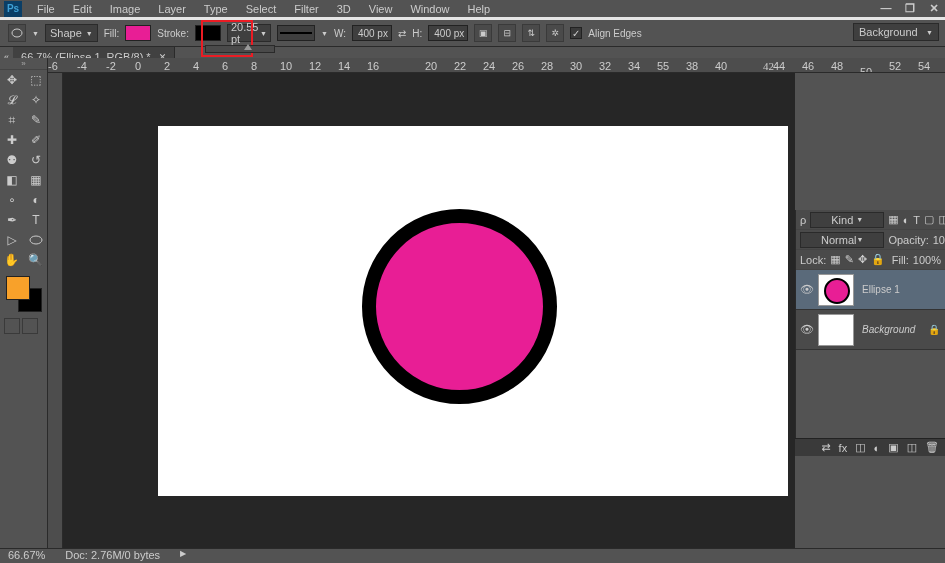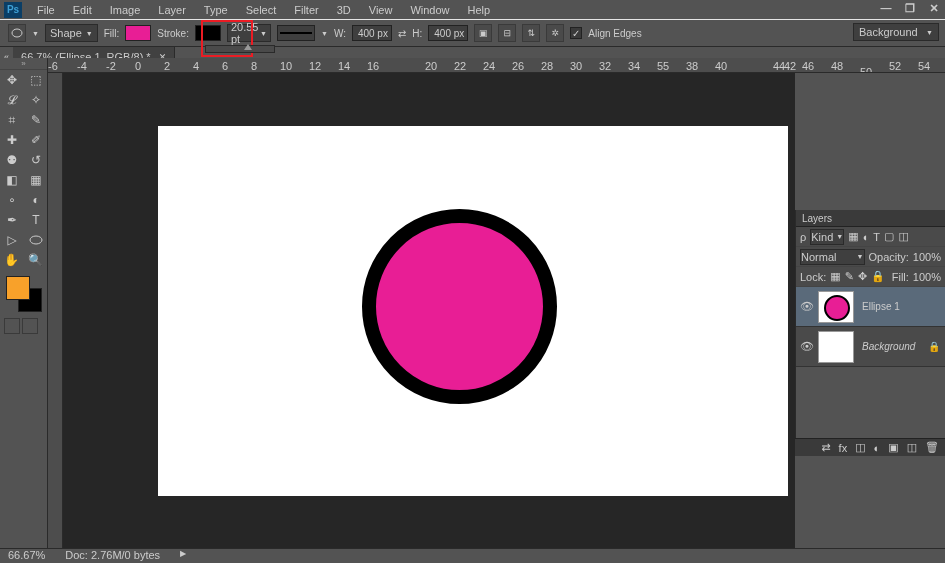--- a/index.html
+++ b/index.html
@@ -1,19 +1,19 @@
 <!DOCTYPE html>
 <html><head>
 <meta charset="utf-8">
 <style>
 * { margin: 0; padding: 0; box-sizing: border-box; font-family: "Segoe UI", Tahoma, sans-serif; font-size: 11px; color: #ccc; user-select: none; }
 body { background: #535353; width: 945px; height: 563px; overflow: hidden; position: relative; }
 
 
-.menubar { height: 20px; background: #535353; display: flex; align-items: center; padding-left: 4px; border-bottom: 1px solid #e5e5e5; }
+.menubar { height: 20px; background: #535353; display: flex; align-items: center; padding-left: 4px; border-bottom: 3px solid #e5e5e5; }
 .ps-logo { width: 18px; height: 16px; background: #0a3e66; color: #3ea0d6; display: flex; align-items: center; justify-content: center; font-weight: bold; font-size: 10px; margin-right: 6px; }
 .menubar .menu-item { padding: 0 9px; height: 20px; line-height: 20px; font-size: 11px; }
 .win-controls { position: absolute; right: 4px; top: 2px; display: flex; gap: 10px; color: #ccc; font-size: 14px; font-weight: bold; }
 .win-controls span { cursor: pointer; width: 14px; text-align: center; }
 
 
 .options-bar { height: 27px; background: #535353; display: flex; align-items: center; padding-left: 8px; gap: 6px; border-bottom: 1px solid #2a2a2a; position: relative; }
 .dropdown { background: #3f3f3f; border: 1px solid #2a2a2a; height: 18px; display: flex; align-items: center; padding: 0 4px; font-size: 10px; }
 .dropdown-arrow { margin-left: 4px; font-size: 7px; }
 .opt-label { font-size: 10px; color: #ccc; }
@@ -53,21 +53,21 @@
 
 
 .canvas-area { position: absolute; left: 63px; top: 73px; right: 150px; bottom: 15px; background: #262626; overflow: hidden; }
 .canvas { position: absolute; left: 95px; top: 53px; width: 630px; height: 370px; background: #fff; }
 .circle { position: absolute; left: 204px; top: 83px; width: 195px; height: 195px; border-radius: 50%; background: #e81e95; border: 14px solid #000; }
 
 
 .layers-panel { position: absolute; right: 0; top: 210px; width: 150px; bottom: 107px; background: #535353; border-left: 1px solid #2a2a2a; }
 .panel-tab { background: #3a3a3a; height: 17px; display: flex; align-items: center; padding: 0 6px; font-size: 10px; border-bottom: 1px solid #222; }
 .panel-row { height: 20px; display: flex; align-items: center; padding: 0 4px; gap: 4px; border-bottom: 1px solid #444; background: #4a4a4a; font-size: 10px; }
-.panel-row .dd { background: #3f3f3f; border: 1px solid #2a2a2a; height: 16px; padding: 0 0; display: flex; align-items: center; font-size: 10px; }
+.panel-row .dd { background: #3f3f3f; border: 1px solid #2a2a2a; height: 16px; padding: 0 20px; display: flex; align-items: center; font-size: 10px; }
 .layer-item { height: 40px; display: flex; align-items: center; border-bottom: 1px solid #333; padding: 0 4px; gap: 4px; }
 .layer-item.selected { background: #5a6a7a; }
 .layer-item.bg { background: #4a4a4a; }
 .vis-icon { width: 14px; font-size: 11px; text-align: center; }
 .thumb { width: 36px; height: 32px; background: #fff; border: 1px solid #999; position: relative; }
 .thumb .small-circle { position: absolute; left: 5px; top: 3px; width: 26px; height: 26px; border-radius: 50%; background: #e81e95; border: 2px solid #000; }
 .layer-name { font-size: 10px; margin-left: 4px; }
 .layer-lock { margin-left: auto; font-size: 10px; }
 .panel-footer { position: absolute; right: 0; bottom: 107px; width: 150px; height: 18px; background: #3a3a3a; border-top: 1px solid #222; display: flex; align-items: center; justify-content: flex-end; gap: 8px; padding: 0 6px; font-size: 10px; }
 
@@ -207,38 +207,37 @@
     <span style="left: 406px;">22</span>
     <span style="left: 435px;">24</span>
     <span style="left: 464px;">26</span>
     <span style="left: 493px;">28</span>
     <span style="left: 522px;">30</span>
     <span style="left: 551px;">32</span>
     <span style="left: 580px;">34</span>
     <span style="left: 609px;">55</span>
     <span style="left: 638px;">38</span>
     <span style="left: 667px;">40</span>
-    <span style="left: 736px;">42</span>
+    <span style="left: 715px; font-family: Liberation Serif, serif;">42</span>
     <span style="left: 725px;">44</span>
     <span style="left: 754px;">46</span>
     <span style="left: 783px;">48</span>
     <span style="left: 812px; margin-top: 6px;">50</span>
     <span style="left: 841px;">52</span>
     <span style="left: 870px;">54</span>
   </div>
 <div class="ruler-v"></div>
 
 <div class="canvas-area">
   <div class="canvas">
     <div class="circle"></div>
   </div>
 </div>
 
 <div class="layers-panel">
-  <div class="panel-tab">Layers</div>
   <div class="panel-row">
     <span>ρ</span>
     <div class="dd">
         <span>Kind</span>
         <span style="font-size:7px;margin-left:3px;">▼</span>
       </div>
     <span>▦</span>
     <span>◐</span>
     <span>T</span>
     <span>▢</span>

